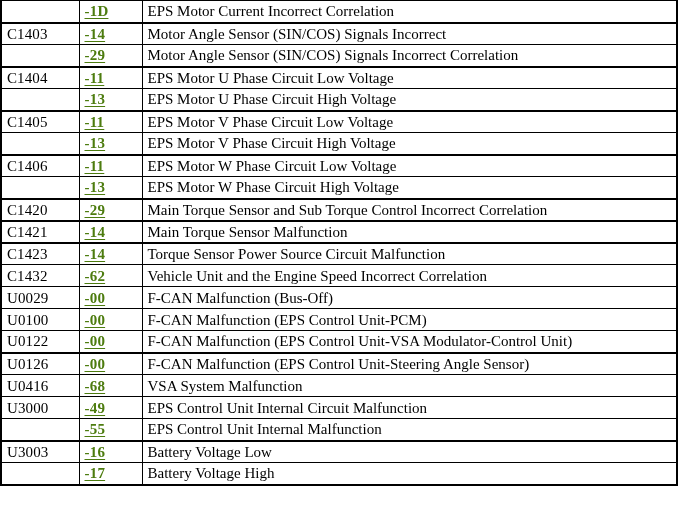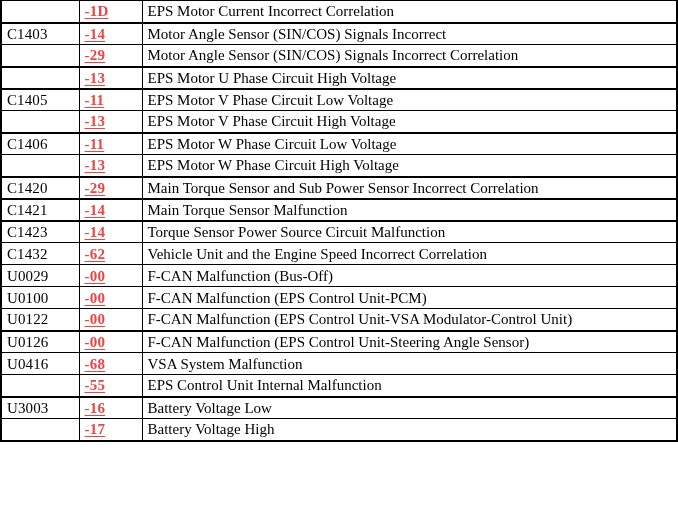--- a/index.html
+++ b/index.html
@@ -54,21 +54,21 @@
 
   #dtc-table tr:last-child > td { border-bottom-width: 2px; }
 
   td.col-code {
     letter-spacing: 0.1px;
   }
   td.col-sub {
     padding-left: 4px;
   }
   td.col-sub .sub {
-    color: #ef4444;
+    color: #4d7c0f;
     font-weight: bold;
     text-decoration: underline;
     text-underline-offset: 2px;
     letter-spacing: 0.2px;
   }
   td.col-desc {
     padding-left: 6px;
   }
   .clip-top > td { border-top: none; }
 </style>
@@ -90,20 +90,25 @@
       <tr class="grp-top">
         <td class="col-code">C1403</td>
         <td class="col-sub"><span class="sub">-14</span></td>
         <td class="col-desc">Motor Angle Sensor (SIN/COS) Signals Incorrect</td>
       </tr>
       <tr class="grp-bottom">
         <td class="col-code"></td>
         <td class="col-sub"><span class="sub">-29</span></td>
         <td class="col-desc">Motor Angle Sensor (SIN/COS) Signals Incorrect Correlation</td>
       </tr>
+      <tr class="grp-top">
+        <td class="col-code">C1404</td>
+        <td class="col-sub"><span class="sub">-11</span></td>
+        <td class="col-desc">EPS Motor U Phase Circuit Low Voltage</td>
+      </tr>
       <tr class="grp-bottom">
         <td class="col-code"></td>
         <td class="col-sub"><span class="sub">-13</span></td>
         <td class="col-desc">EPS Motor U Phase Circuit High Voltage</td>
       </tr>
       <tr class="grp-top">
         <td class="col-code">C1405</td>
         <td class="col-sub"><span class="sub">-11</span></td>
         <td class="col-desc">EPS Motor V Phase Circuit Low Voltage</td>
       </tr>
@@ -118,21 +123,21 @@
         <td class="col-desc">EPS Motor W Phase Circuit Low Voltage</td>
       </tr>
       <tr class="grp-bottom">
         <td class="col-code"></td>
         <td class="col-sub"><span class="sub">-13</span></td>
         <td class="col-desc">EPS Motor W Phase Circuit High Voltage</td>
       </tr>
       <tr class="grp-top grp-bottom">
         <td class="col-code">C1420</td>
         <td class="col-sub"><span class="sub">-29</span></td>
-        <td class="col-desc">Main Torque Sensor and Sub Power Sensor Incorrect Correlation</td>
+        <td class="col-desc">Main Torque Sensor and Sub Torque Control Incorrect Correlation</td>
       </tr>
       <tr>
         <td class="col-code">C1421</td>
         <td class="col-sub"><span class="sub">-14</span></td>
         <td class="col-desc">Main Torque Sensor Malfunction</td>
       </tr>
       <tr class="grp-top">
         <td class="col-code">C1423</td>
         <td class="col-sub"><span class="sub">-14</span></td>
         <td class="col-desc">Torque Sensor Power Source Circuit Malfunction</td>
@@ -160,20 +165,25 @@
       <tr class="grp-top">
         <td class="col-code">U0126</td>
         <td class="col-sub"><span class="sub">-00</span></td>
         <td class="col-desc">F-CAN Malfunction (EPS Control Unit-Steering Angle Sensor)</td>
       </tr>
       <tr>
         <td class="col-code">U0416</td>
         <td class="col-sub"><span class="sub">-68</span></td>
         <td class="col-desc">VSA System Malfunction</td>
       </tr>
+      <tr>
+        <td class="col-code">U3000</td>
+        <td class="col-sub"><span class="sub">-49</span></td>
+        <td class="col-desc">EPS Control Unit Internal Circuit Malfunction</td>
+      </tr>
       <tr class="grp-bottom">
         <td class="col-code"></td>
         <td class="col-sub"><span class="sub">-55</span></td>
         <td class="col-desc">EPS Control Unit Internal Malfunction</td>
       </tr>
       <tr class="grp-top">
         <td class="col-code">U3003</td>
         <td class="col-sub"><span class="sub">-16</span></td>
         <td class="col-desc">Battery Voltage Low</td>
       </tr>

